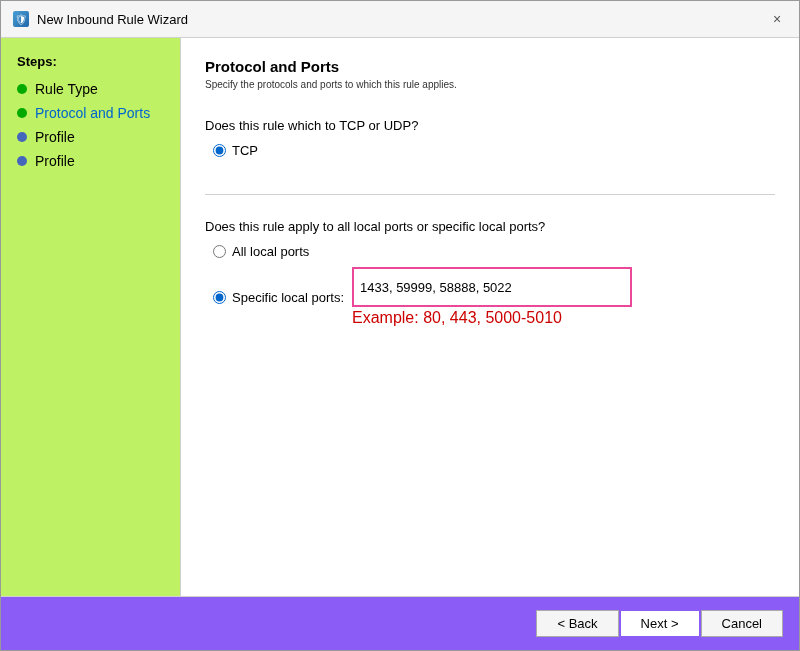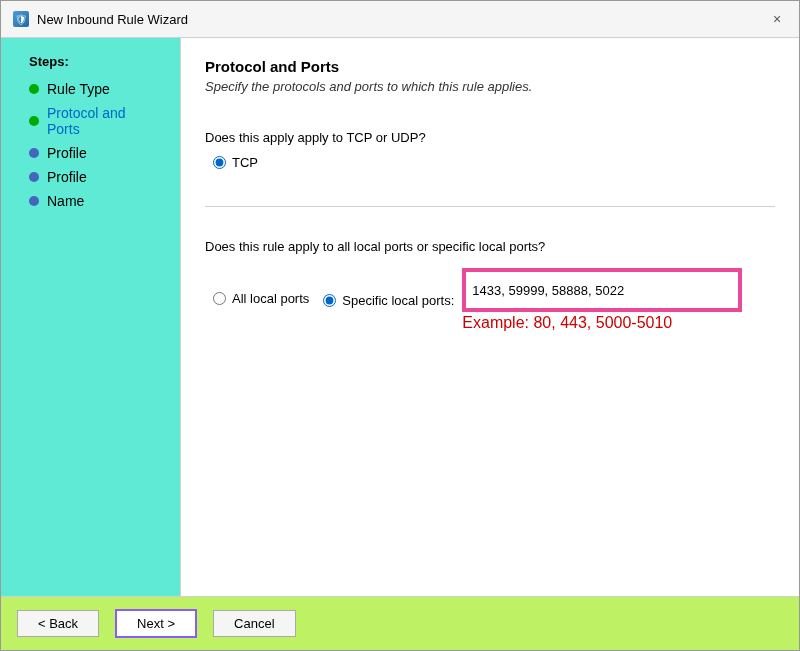--- a/index.html
+++ b/index.html
@@ -60,23 +60,23 @@
       color: #555;
       background: none;
       border: none;
     }
     .content {
       display: flex;
       flex: 1;
     }
     .sidebar {
       width: 180px;
-      background: #5eead4;
+      background: #bef264;
       border-right: 1px solid #d0d0d0;
-      padding: 12px 12px;
+      padding: 12px 0;
     }
     .sidebar-title {
       font-weight: bold;
       padding: 4px 16px 8px 16px;
       font-size: 13px;
     }
     .sidebar-item {
       display: flex;
       align-items: center;
       gap: 8px;
@@ -100,83 +100,83 @@
       padding: 20px 24px;
       display: flex;
       flex-direction: column;
     }
     .page-title {
       font-size: 15px;
       font-weight: bold;
       margin-bottom: 4px;
     }
     .page-subtitle {
-      font-size: 13px;
+      font-size: 10px;
       color: #333;
-      margin-bottom: 36px;
-      font-style: italic;
+      margin-bottom: 28px;
     }
     .section {
       margin-bottom: 20px;
     }
     .section-question {
       font-size: 13px;
       margin-bottom: 10px;
     }
     .radio-group {
       display: flex;
-      flex-direction: row;
-      gap: 14px;
+      flex-direction: column;
+      gap: 4px;
       margin-left: 8px;
     }
     .radio-item {
       display: flex;
       align-items: center;
       gap: 6px;
       font-size: 13px;
       cursor: pointer;
     }
     .radio-item input[type="radio"] {
       cursor: pointer;
       accent-color: #0066cc;
     }
     .ports-section {
-      margin-top: 16px;
+      margin-top: 8px;
     }
     .ports-row {
       display: flex;
       align-items: center;
       gap: 8px;
       margin-top: 4px;
     }
     .ports-input-wrapper {
       position: relative;
     }
     .ports-input {
       width: 280px;
       height: 28px;
       padding: 18px 6px;
-      border: 4px solid #ec4899;
+      border: 2px solid #ec4899;
       font-size: 13px;
       outline: none;
       font-family: inherit;
     }
     .example-text {
       font-size: 16px;
       color: #cc0000;
       margin-top: 2px;
       margin-left: 0;
     }
     .footer {
       display: flex;
-      align-items: center;
-      gap: 16px;
+      justify-content: flex-end;
+      align-items: center;
+      gap: 0;
       padding: 12px 16px;
       border-top: 1px solid #d0d0d0;
-      background: #bef264;
+      background: #8b5cf6;
     }
     .btn {
       padding: 5px 20px;
       font-size: 13px;
       cursor: pointer;
       border: 1px solid #aaa;
       background: #f5f5f5;
       font-family: inherit;
       min-width: 75px;
     }
@@ -220,32 +220,28 @@
         <span>Protocol and Ports</span>
       </div>
       <div class="sidebar-item">
         <div class="dot dot-blue"></div>
         <span>Profile</span>
       </div>
       <div class="sidebar-item">
         <div class="dot dot-blue"></div>
         <span>Profile</span>
       </div>
-      <div class="sidebar-item">
-        <div class="dot dot-blue"></div>
-        <span>Name</span>
-      </div>
     </div>
 
     <div class="main">
       <div class="page-title">Protocol and Ports</div>
       <div class="page-subtitle">Specify the protocols and ports to which this rule applies.</div>
 
       <div class="section">
-        <div class="section-question">Does this apply apply to TCP or UDP?</div>
+        <div class="section-question">Does this rule which to TCP or UDP?</div>
         <div class="radio-group">
           <label class="radio-item">
             <input type="radio" name="protocol" value="TCP" checked="" style="">
             <span>TCP</span>
           </label>
         </div>
       </div>
 
       <div class="divider"></div>
 

